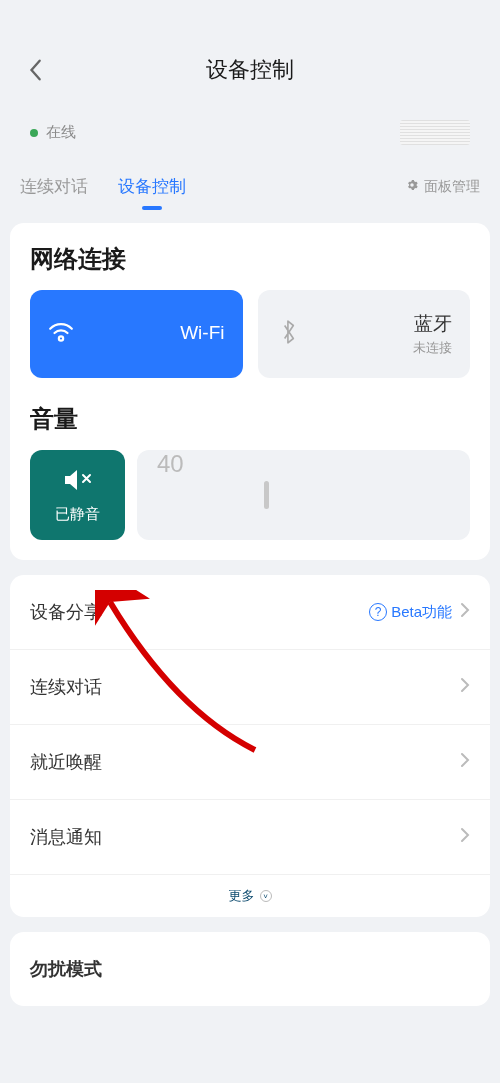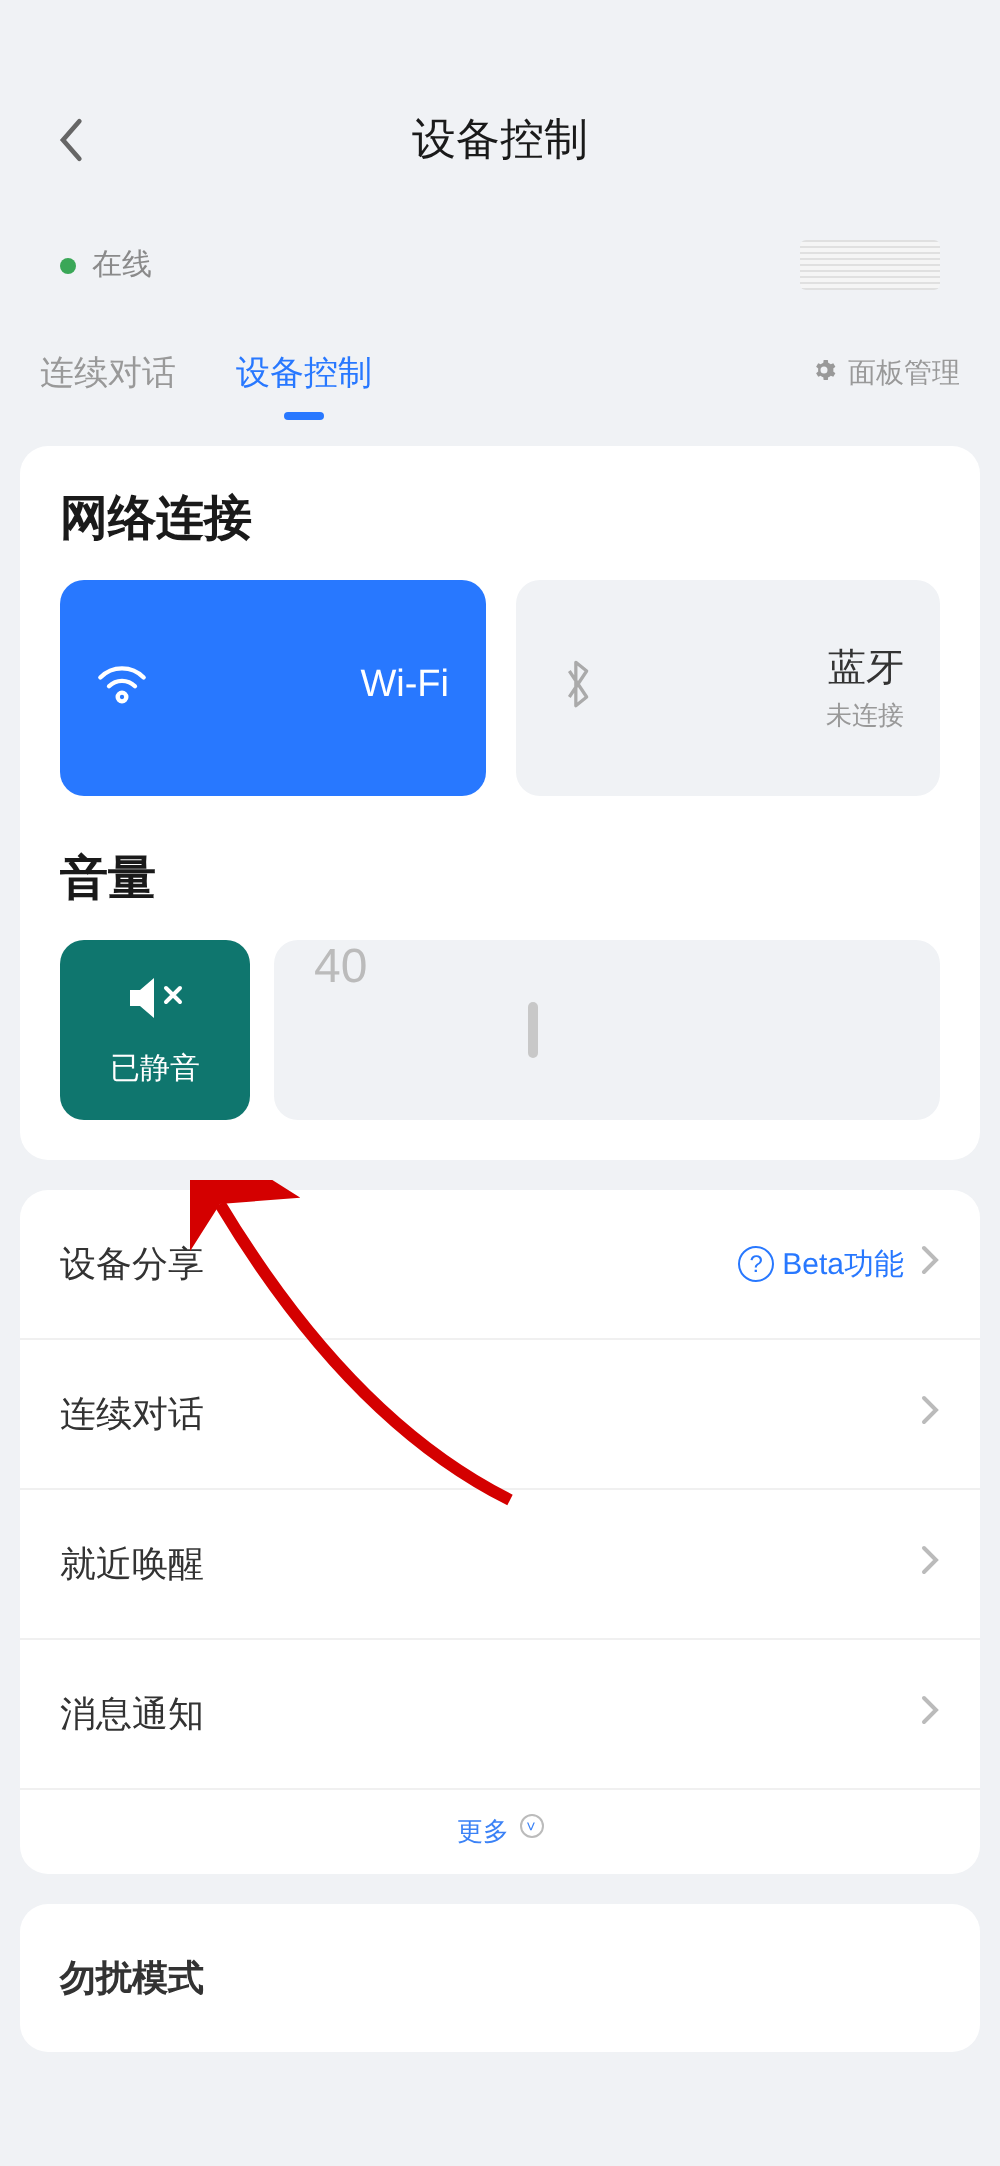--- a/index.html
+++ b/index.html
@@ -111,21 +111,21 @@
       display: flex;
       gap: 15px;
     }
     .network-tile {
       flex: 1;
       border-radius: 12px;
       padding: 20px 18px;
       display: flex;
       align-items: center;
       gap: 12px;
-      height: 108px;
+      height: 88px;
     }
     .network-tile.wifi {
       background: #2878ff;
       color: #fff;
     }
     .network-tile.bt {
       background: #f0f2f5;
       color: #888;
     }
     .tile-icon svg { width: 26px; height: 26px; }
@@ -224,24 +224,24 @@
       border-radius: 50%;
       display: flex;
       align-items: center;
       justify-content: center;
       font-size: 12px;
     }
     .chevron svg { width: 10px; height: 16px; }
     .more-row {
       text-align: center;
       padding: 12px;
-      color: #3b82f6;
+      color: #0c4a6e;
       font-size: 13px;
       display: flex;
-      align-items: flex-start;
+      align-items: center;
       justify-content: center;
       gap: 5px;
     }
     .more-circle {
       width: 12px;
       height: 12px;
       border: 1px solid #bbb;
       border-radius: 50%;
       display: inline-flex;
       align-items: center;

